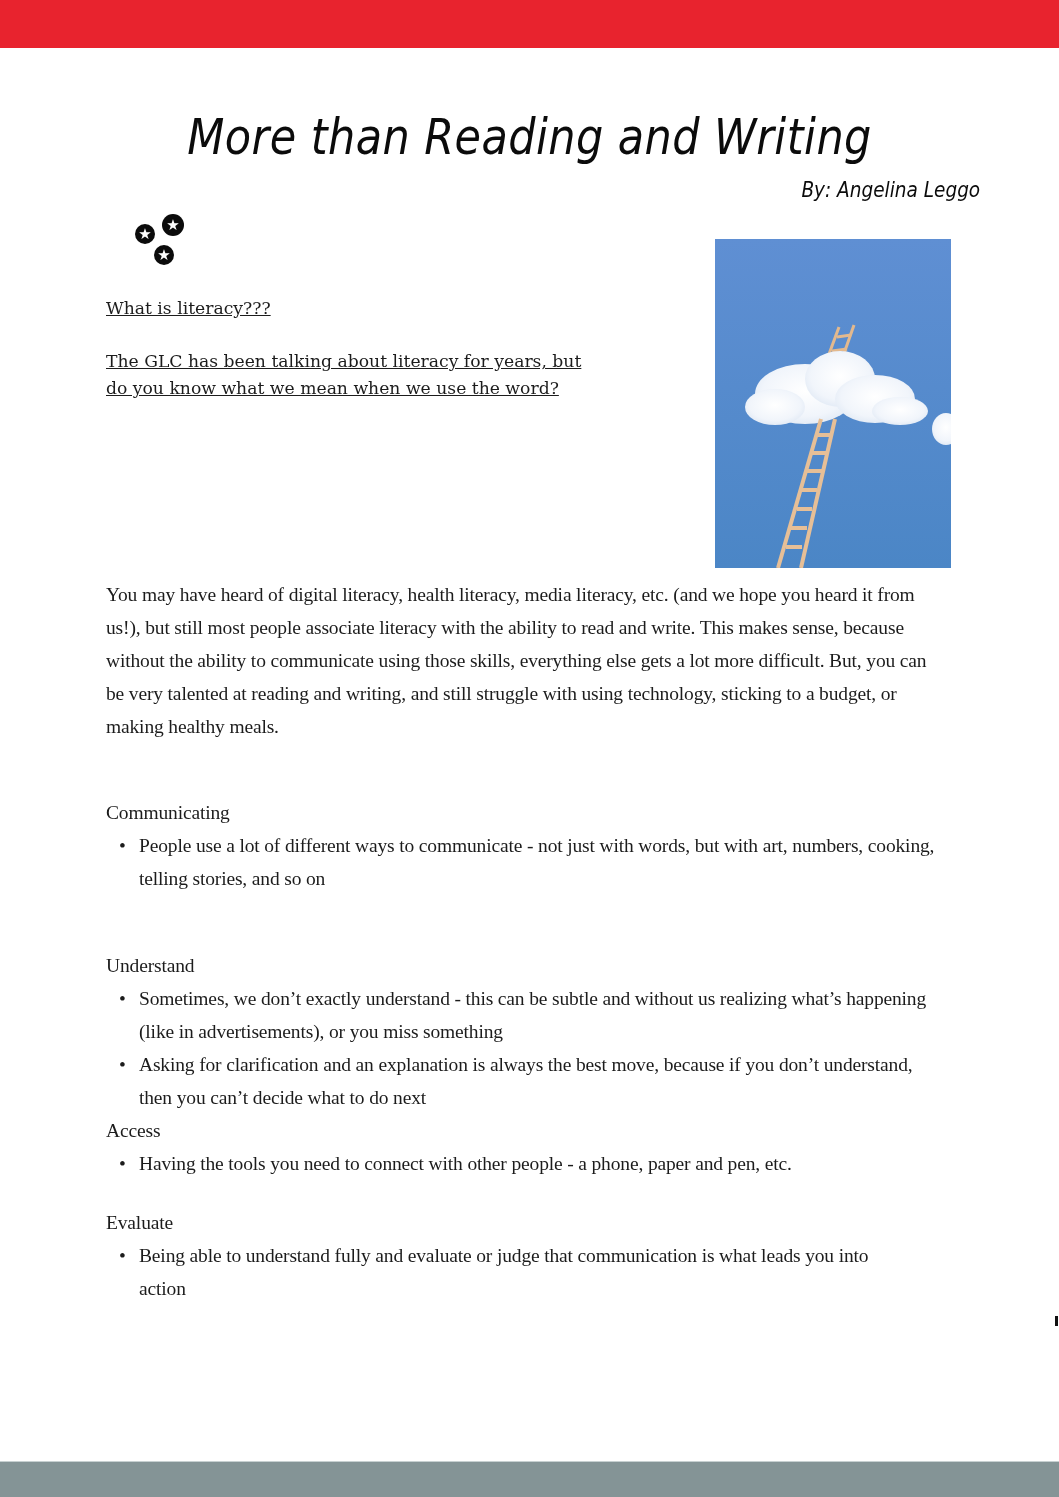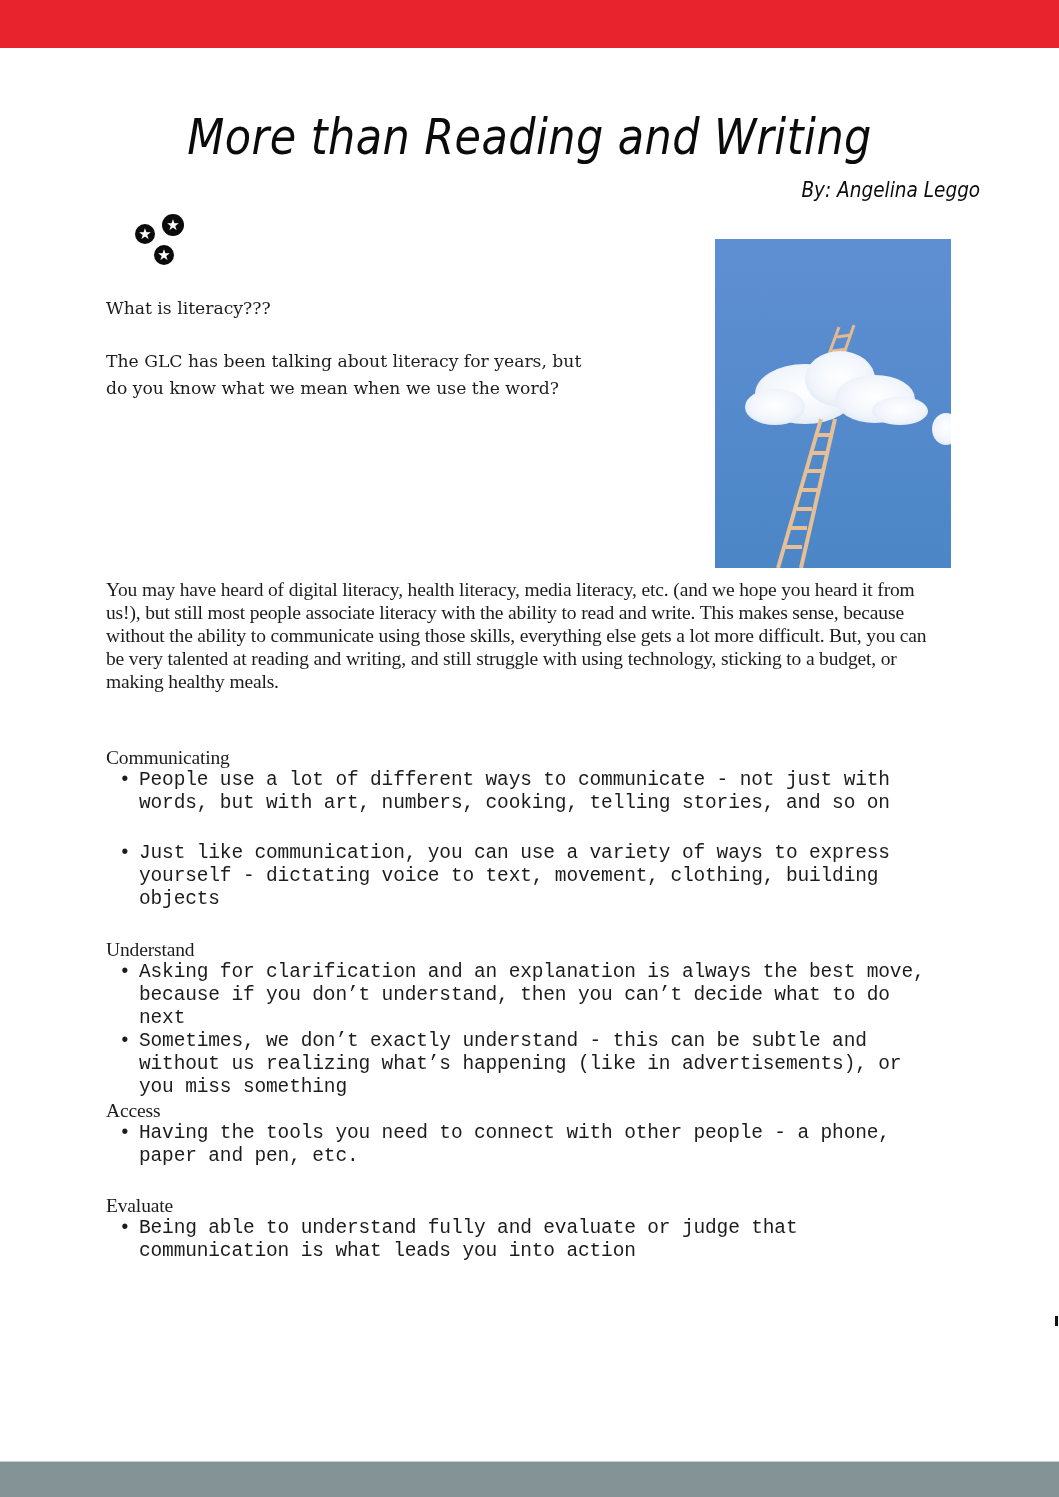--- a/index.html
+++ b/index.html
@@ -24,22 +24,22 @@
   }
   .stars { position: absolute; left: 132px; top: 212px; width: 56px; height: 58px; }
   .star { position: absolute; width: 20px; height: 20px; border-radius: 50%; background: #0b0b0b; color: #fff;
           font-size: 15px; line-height: 20px; text-align: center; font-family: "DejaVu Sans", sans-serif; }
   .photo { position: absolute; left: 715px; top: 239px; width: 236px; height: 329px; overflow: hidden; }
   .photo svg { display: block; }
   .text { position: absolute; font-size: 17.2px; line-height: 26.6px; color: #1c1c1c; }
   .narrow { left: 106px; width: 500px; }
   .wide { left: 106px; width: 840px; }
   .text p { margin: 0; }
-  .cond { font-family: "Liberation Serif", serif; font-size: 19.5px; line-height: 23px; letter-spacing: -0.15px; }
-  ul { margin: 0; padding: 0 0 0 33px; list-style: none; font-family: Liberation Mono, monospace; }
+  .cond { font-family: "Liberation Serif", serif; font-size: 19.5px; line-height: 33px; letter-spacing: -0.15px; }
+  ul { margin: 0; padding: 0 0 0 33px; list-style: none; }
   li { position: relative; }
   li::before { content: "•"; position: absolute; left: -20px; top: 0; }
   .gap { height: 26.7px; }
   .edge-mark { position: absolute; left: 1055px; top: 1316px; width: 3px; height: 10px; background: #111; }
 </style>
 </head>
 <body>
 
 <div class="top-bar"></div>
 
@@ -88,47 +88,44 @@
       <line x1="97" y1="214" x2="112" y2="214"></line>
       <line x1="92" y1="232" x2="107" y2="232"></line>
       <line x1="87" y1="251" x2="102" y2="251"></line>
       <line x1="82" y1="270" x2="97" y2="270"></line>
       <line x1="76" y1="289" x2="92" y2="289"></line>
       <line x1="71" y1="308" x2="87" y2="308"></line>
     </g>
   </svg>
 </div>
 
-<div class="text narrow" style="top:295px;">
+<div class="text narrow" style="top:295px;text-decoration:underline;">
   <p>What is literacy???</p>
   <div class="gap"></div>
   <p>The GLC has been talking about literacy for years, but do you know what we mean when we use the word?</p>
   <div class="gap"></div>
 </div>
 
 <div class="text wide cond" style="top:578px;">
   <p>You may have heard of digital literacy, health literacy, media literacy, etc. (and we hope you heard it from us!), but still most people associate literacy with the ability to read and write. This makes sense, because without the ability to communicate using those skills, everything else gets a lot more difficult. But, you can be very talented at reading and writing, and still struggle with using technology, sticking to a budget, or making healthy meals.</p>
   <div class="gap"></div>
   <div class="gap"></div>
 
   <p>Communicating</p>
   <ul>
     <li>People use a lot of different ways to communicate - not just with words, but with art, numbers, cooking, telling stories, and so on</li>
   </ul>
   <div class="gap"></div>
 
-  <ul>
-    <li>Just like communication, you can use a variety of ways to express yourself - dictating voice to text, movement, clothing, building objects</li>
-  </ul>
   <div class="gap"></div>
 
   <p>Understand</p>
   <ul>
+    <li>Sometimes, we don’t exactly understand - this can be subtle and without us realizing what’s happening (like in advertisements), or you miss something</li>
     <li>Asking for clarification and an explanation is always the best move, because if you don’t understand, then you can’t decide what to do next</li>
-    <li>Sometimes, we don’t exactly understand - this can be subtle and without us realizing what’s happening (like in advertisements), or you miss something</li>
   </ul>
 
   <p>Access</p>
   <ul>
     <li>Having the tools you need to connect with other people - a phone, paper and pen, etc.</li>
   </ul>
   <div class="gap"></div>
 
   <p>Evaluate</p>
   <ul>

